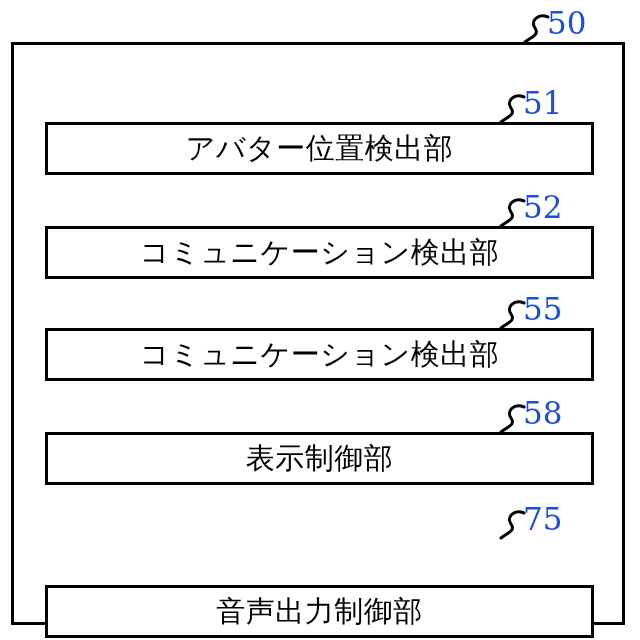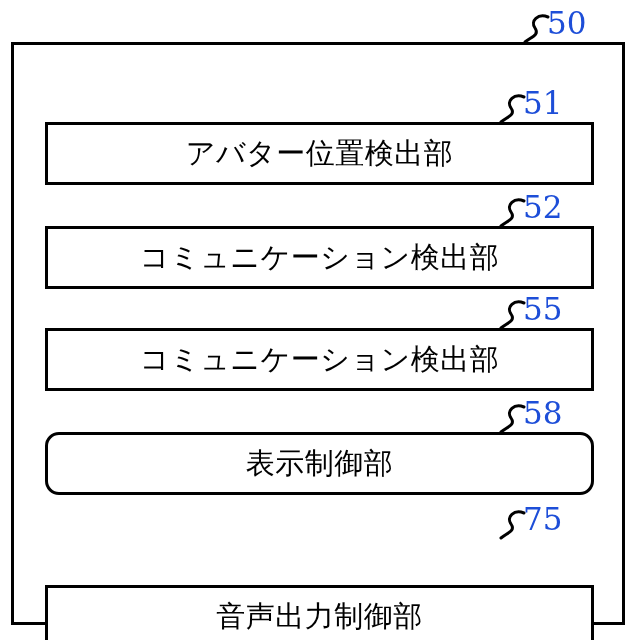--- a/index.html
+++ b/index.html
@@ -26,42 +26,42 @@
     border: 3px solid #000000;
     box-sizing: border-box;
     background: #ffffff;
   }
 
   
   .block {
     position: absolute;
     left: 45px;
     width: 549px;
-    height: 63px;
+    height: 53px;
     border: 3px solid #000000;
     box-sizing: border-box;
     background: #ffffff;
     display: flex;
     align-items: center;
     justify-content: center;
   }
   .block-label {
     font-family: "DejaVu Serif", "Liberation Serif", serif;
     font-size: 29px;
     line-height: 1;
     color: #000000;
     letter-spacing: 0.5px;
     white-space: nowrap;
     user-select: none;
   }
 
   .block-1 { top: 122px; }
   .block-2 { top: 226px; }
   .block-3 { top: 328px; }
-  .block-4 { top: 432px; border-radius: 14px; }
+  .block-4 { top: 432px; }
   .block-5 { top: 538px; margin-top: 47px; }
 
   
   .callout {
     position: absolute;
     width: 90px;
     height: 52px;
   }
   .callout svg {
     position: absolute;

